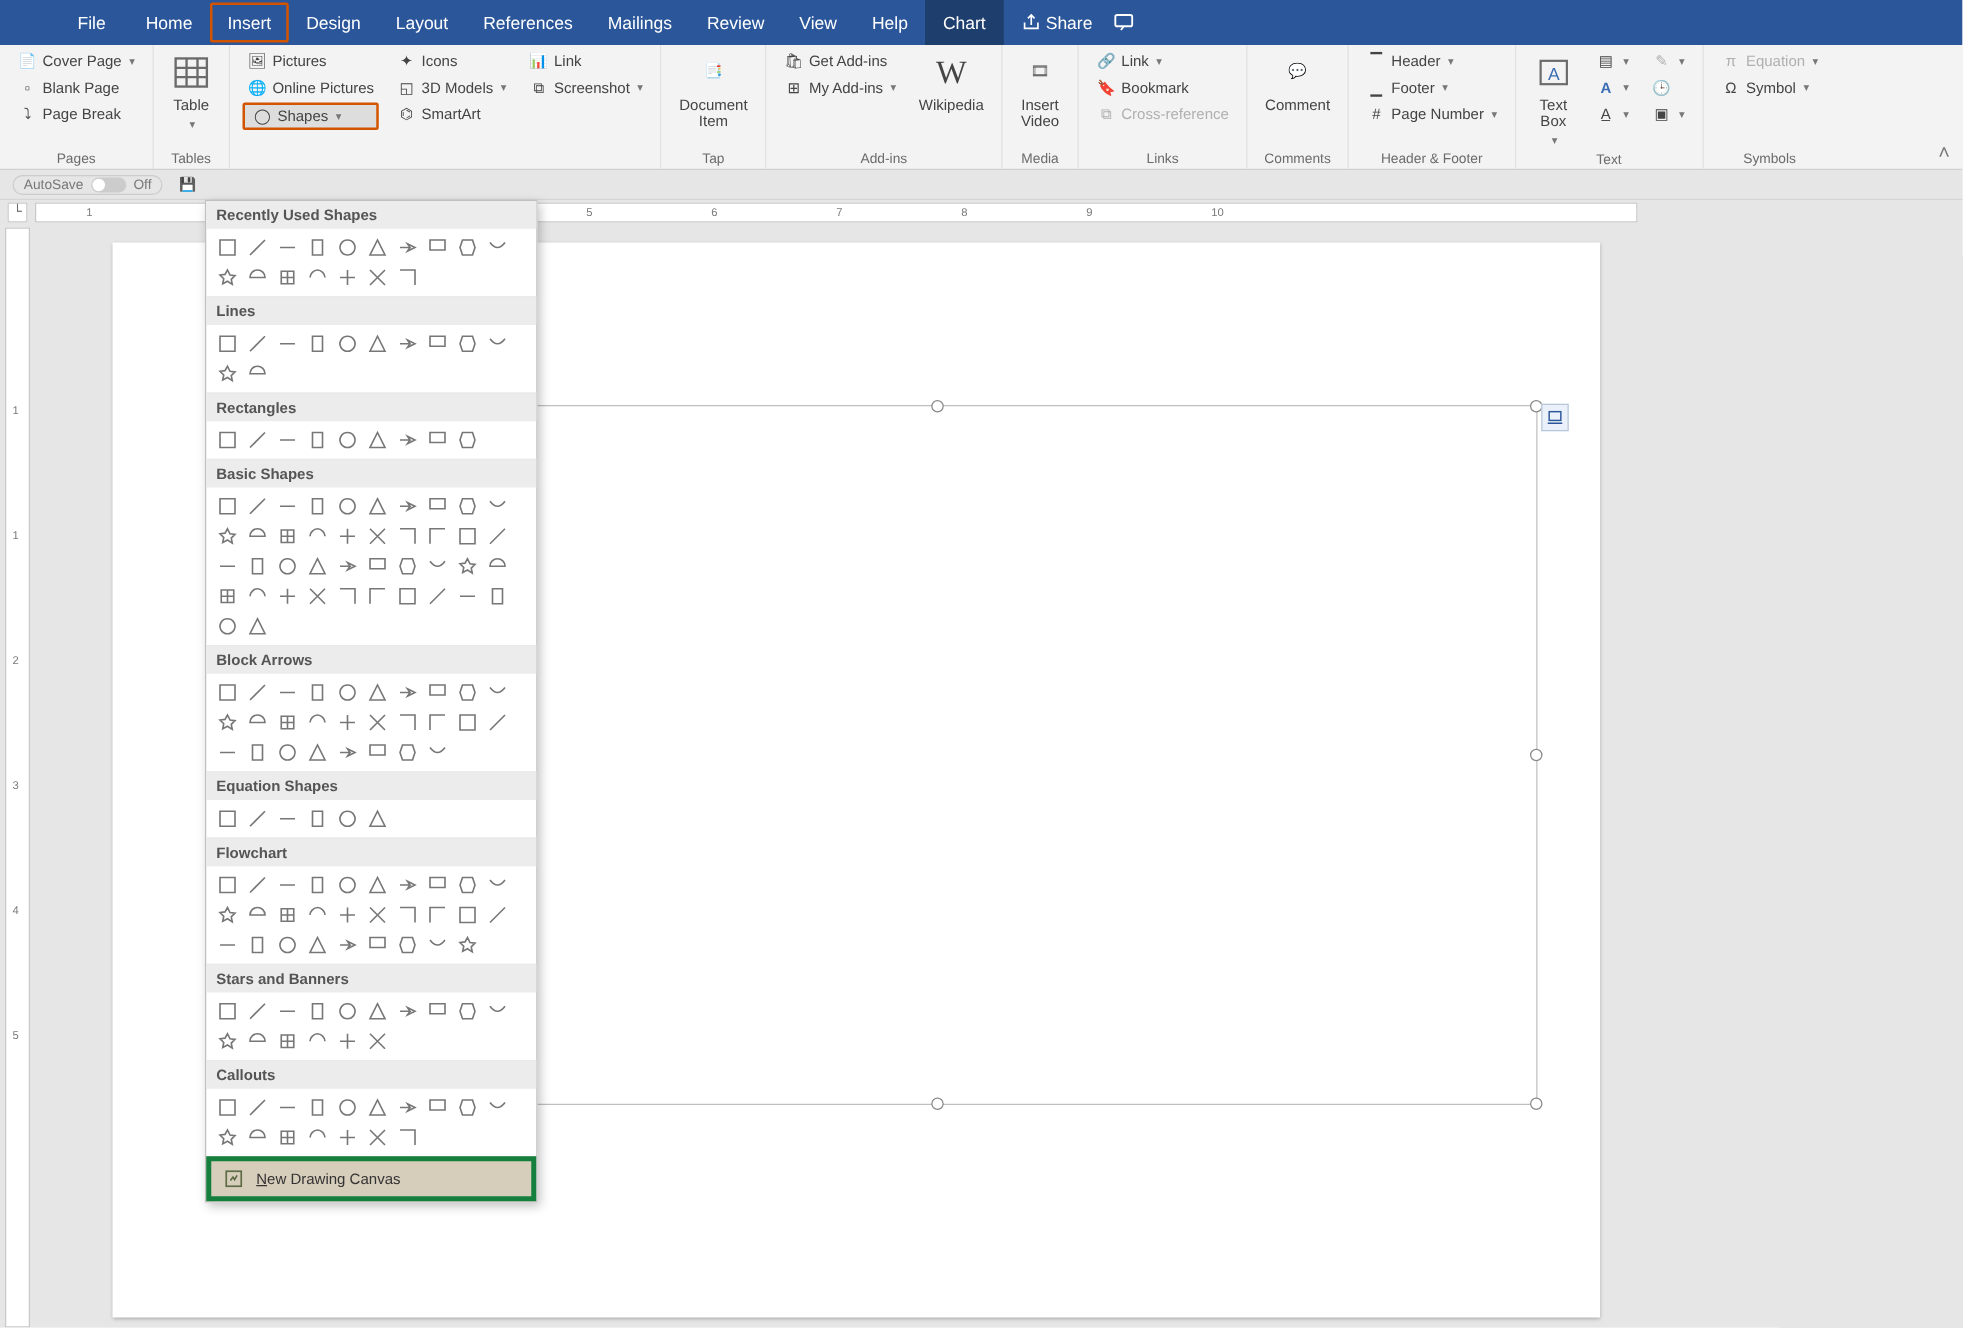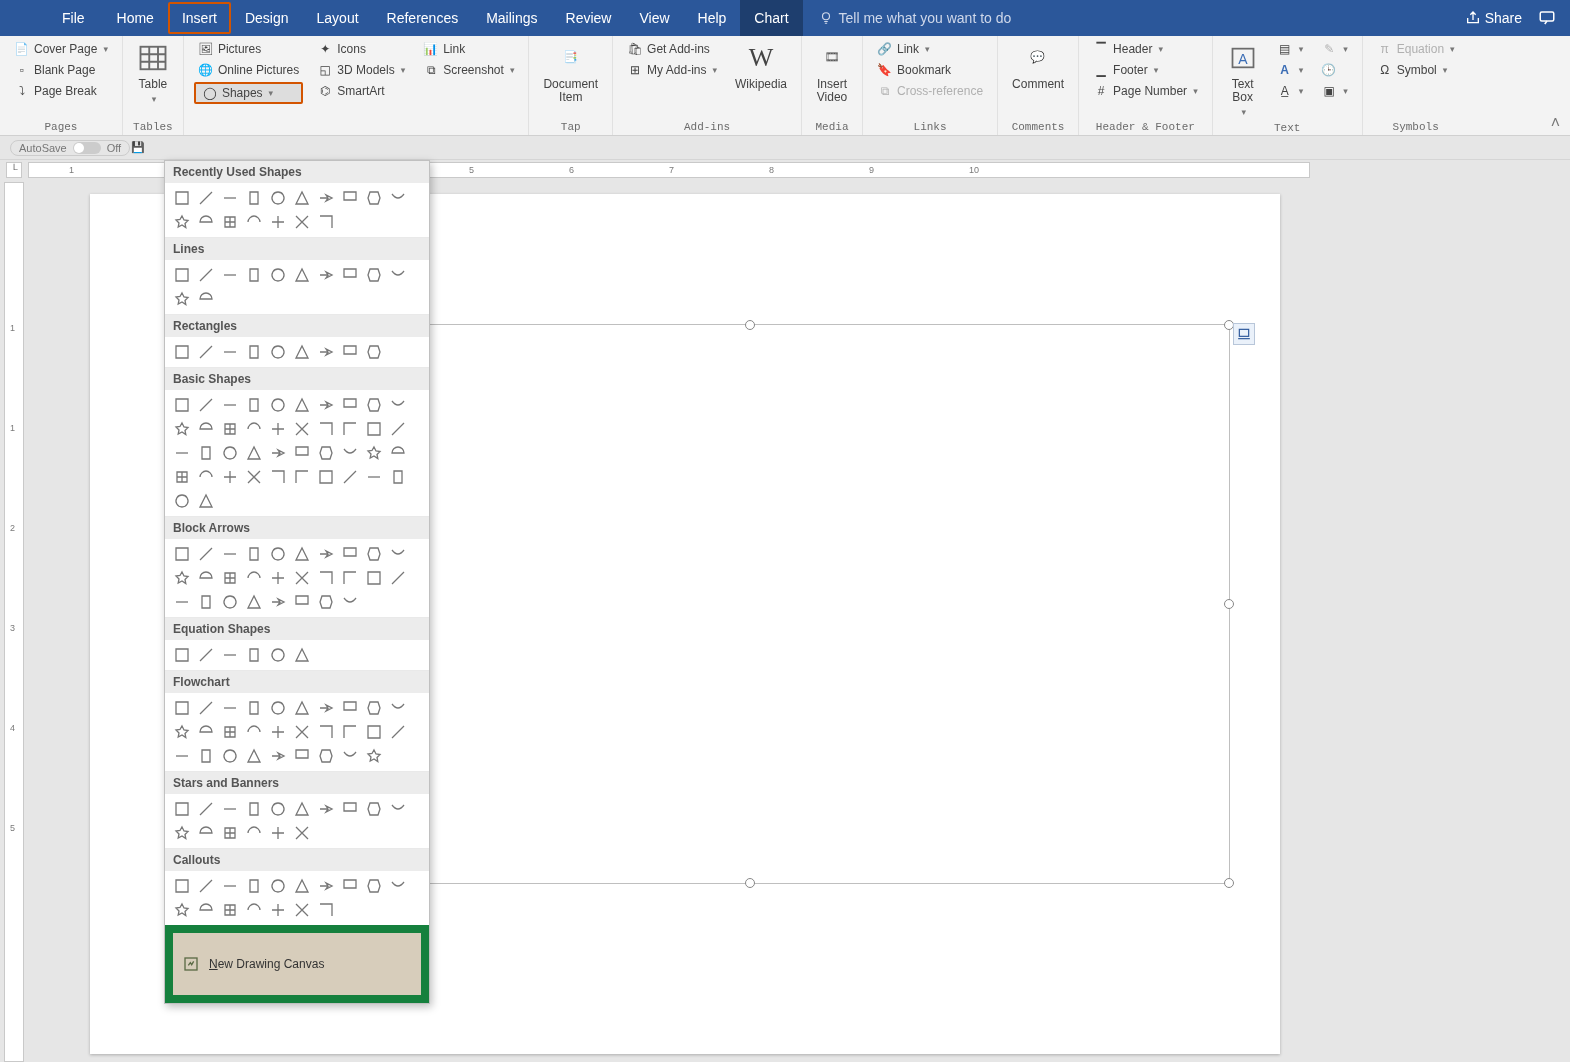--- a/index.html
+++ b/index.html
@@ -9,34 +9,34 @@
 .titlebar .tab { padding: 0 14px; display: flex; align-items: center; cursor: pointer; }
 .titlebar .tab.file { padding: 0 18px; }
 .titlebar .tab.active { background: #1e3e6e; }
 .titlebar .tab.highlight { border: 2px solid #d35400; border-radius: 2px; margin: 2px 0; padding: 0 12px; }
 .tellme { flex: 1; display: flex; align-items: center; padding-left: 16px; gap: 6px; color: #cfd8ea; }
 .titlebar-right { display: flex; align-items: center; gap: 16px; padding: 0 14px; }
 .bulb { width: 14px; height: 14px; }
 
 .ribbon { background: #f3f3f3; height: 100px; display: flex; border-bottom: 1px solid #d0d0d0; font-size: 12px; color: #444; }
 .group { border-right: 1px solid #e1e1e1; padding: 4px 10px 2px 10px; display: flex; flex-direction: column; justify-content: space-between; }
-.group-label { text-align: center; color: #6b6b6b; font-size: 11px; padding-top: 2px; font-family: Liberation Mono, monospace; }
+.group-label { text-align: center; color: #6b6b6b; font-size: 11px; padding-top: 2px; }
 .group-body { flex: 1; display: flex; align-items: flex-start; gap: 10px; }
 .vstack { display: flex; flex-direction: column; gap: 3px; }
 .hstack { display: flex; align-items: center; gap: 4px; }
 .btn { display: flex; align-items: center; gap: 4px; padding: 1px 4px; cursor: pointer; color: #444; white-space: nowrap; }
 .btn.disabled { color: #b0b0b0; }
 .bigbtn { display: flex; flex-direction: column; align-items: center; gap: 4px; cursor: pointer; padding: 2px 4px; text-align: center; line-height: 1.1; }
 .bigicon { width: 32px; height: 32px; display: flex; align-items: center; justify-content: center; }
 .smicon { width: 16px; height: 16px; display: inline-flex; align-items: center; justify-content: center; }
 .dd::after { content: "▾"; font-size: 9px; color: #777; margin-left: 2px; }
 .shapes-btn { background: #ddd; border: 2px solid #d35400; border-radius: 2px; padding: 1px 6px; }
 .collapse-caret { position: absolute; right: 10px; bottom: 4px; color: #777; cursor: pointer; }
 
-.qat { background: #e6e6e6; height: 24px; display: flex; align-items: center; gap: 0; padding: 0 10px; font-size: 11px; color: #777; border-bottom: 1px solid #d5d5d5; }
+.qat { background: #e6e6e6; height: 24px; display: flex; align-items: center; gap: 12px; padding: 0 10px; font-size: 11px; color: #777; border-bottom: 1px solid #d5d5d5; }
 .autosave-pill { display: flex; align-items: center; gap: 6px; border: 1px solid #ccc; border-radius: 10px; padding: 1px 8px; }
 .toggle { width: 28px; height: 12px; border-radius: 6px; background: #ccc; position: relative; }
 .toggle::after { content: ""; position: absolute; width: 10px; height: 10px; background: #fff; border-radius: 50%; top: 1px; left: 1px; }
 
 .ruler-area { position: relative; background: #e6e6e6; height: 22px; }
 .hruler { position: absolute; left: 28px; right: 260px; top: 2px; height: 16px; background: #fff; border: 1px solid #c9c9c9; font-size: 9px; color: #7a7a7a; }
 .hruler .tick { position: absolute; top: 2px; }
 .corner-L { position: absolute; left: 6px; top: 2px; width: 16px; height: 16px; background: #fff; border: 1px solid #c9c9c9; font-size: 10px; color: #555; text-align: center; line-height: 14px; }
 
 .workspace { position: relative; background: #e6e6e6; height: calc(1062px - 36px - 100px - 24px - 22px); }
@@ -47,47 +47,40 @@
 .canvas { position: absolute; left: 180px; top: 130px; width: 960px; height: 560px; border: 1px solid #bfbfbf; background: #fff; }
 .handle { position: absolute; width: 10px; height: 10px; border: 1px solid #888; background: #fff; border-radius: 50%; }
 .layout-opts { position: absolute; right: -26px; top: -2px; width: 22px; height: 22px; border: 1px solid #b8c6d9; background: #eaf1fa; display: flex; align-items: center; justify-content: center; }
 
 .shapes-menu { position: absolute; left: 164px; top: 160px; width: 266px; background: #fff; border: 1px solid #c0c0c0; box-shadow: 2px 3px 8px rgba(0,0,0,.25); font-size: 12px; color: #333; z-index: 50; }
 .sm-header { background: #ececec; padding: 4px 8px; font-weight: 600; color: #555; border-top: 1px solid #e9e9e9; }
 .sm-header:first-child { border-top: none; }
 .sm-grid { display: flex; flex-wrap: wrap; padding: 4px 6px; gap: 2px; }
 .sm-cell { width: 22px; height: 22px; display: flex; align-items: center; justify-content: center; cursor: pointer; }
 .sm-cell svg { width: 16px; height: 16px; }
-.sm-footer { background: #d7cdbb; border: 8px solid #15803d; padding: 23px 10px; display: flex; align-items: center; gap: 10px; cursor: pointer; }
+.sm-footer { background: #d7cdbb; border: 4px solid #15803d; padding: 6px 10px; display: flex; align-items: center; gap: 10px; cursor: pointer; }
 .sm-footer .u { text-decoration: underline; }
 
 .ribbon-wrap { position: relative; }
 </style>
 </head>
 <body>
 
 <div class="titlebar">
   <div class="tab file">File</div>
   <div class="tab">Home</div>
   <div class="tab highlight">Insert</div>
   <div class="tab">Design</div>
   <div class="tab">Layout</div>
   <div class="tab">References</div>
   <div class="tab">Mailings</div>
   <div class="tab">Review</div>
   <div class="tab">View</div>
   <div class="tab">Help</div>
   <div class="tab active">Chart</div>
-  <div class="tellme">
-    <svg class="bulb" viewBox="0 0 24 24" fill="none" stroke="#cfd8ea" stroke-width="2">
-        <circle cx="12" cy="9" r="6"></circle>
-        <path d="M9 18h6M10 21h4"></path>
-      </svg>
-    <span>Tell me what you want to do</span>
-  </div>
   <div class="titlebar-right">
     <div class="hstack">
       <svg width="16" height="16" viewBox="0 0 24 24" fill="none" stroke="#fff" stroke-width="2">
           <path d="M4 12v7h16v-7M12 3v12M8 7l4-4 4 4"></path>
         </svg>
       <span>Share</span>
     </div>
     <svg width="18" height="18" viewBox="0 0 24 24" fill="none" stroke="#fff" stroke-width="2">
         <rect x="3" y="4" width="18" height="12" rx="2"></rect>
         <path d="M9 20l3-4"></path>

